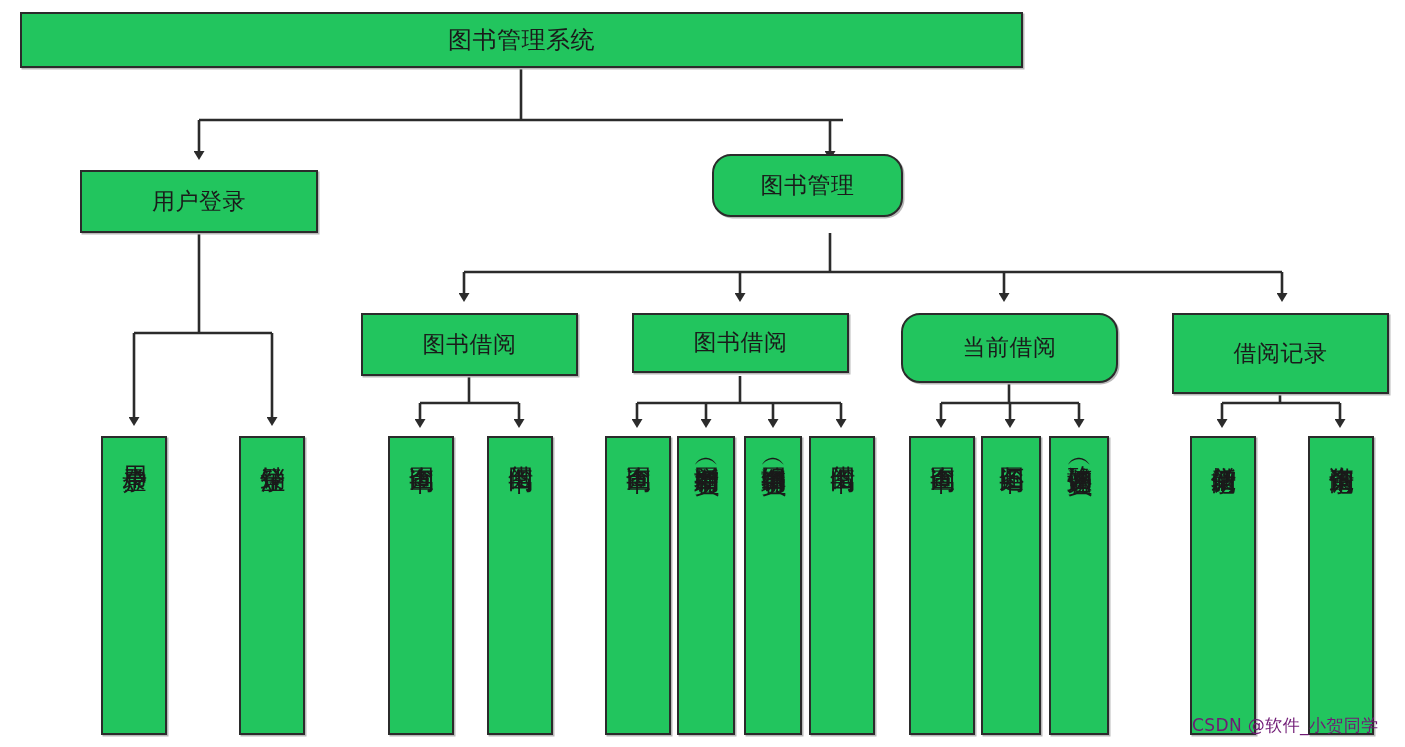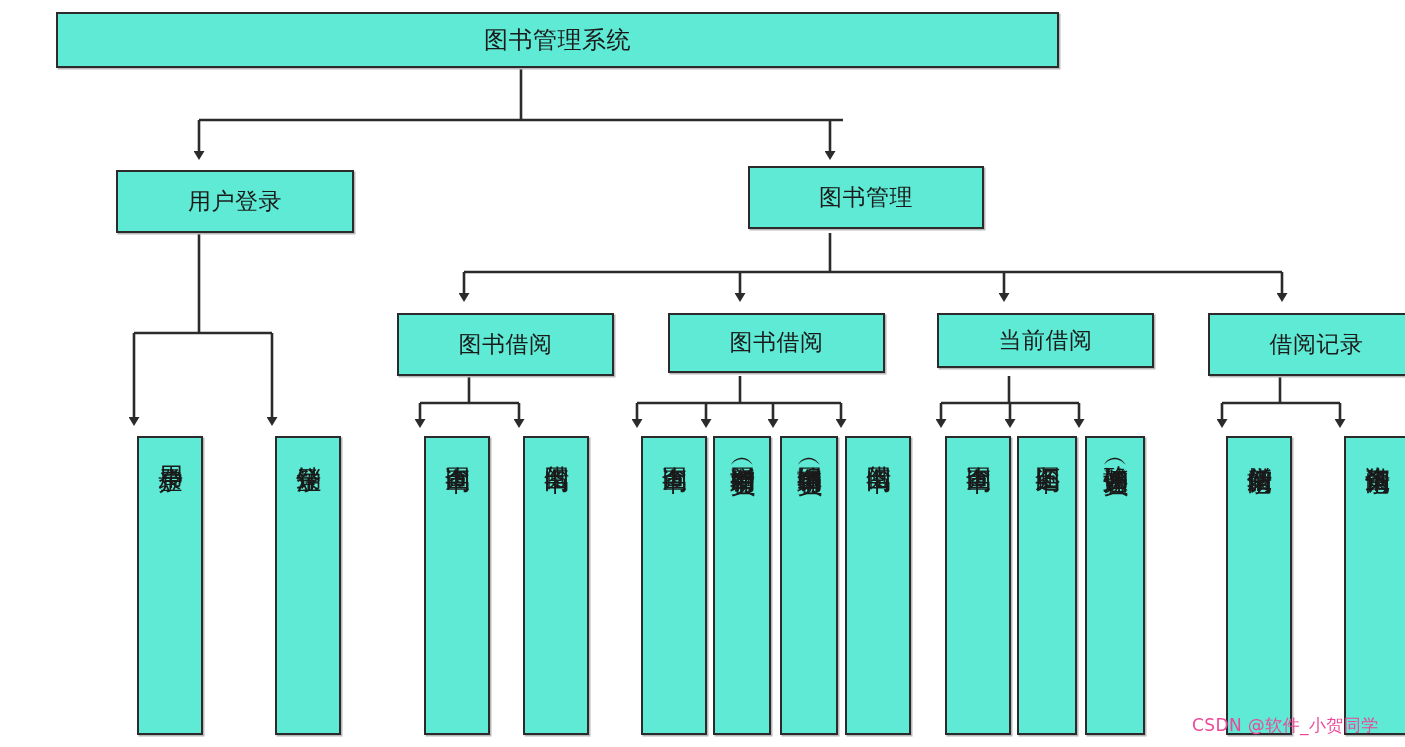--- a/index.html
+++ b/index.html
@@ -24,28 +24,27 @@
   svg.connectors {
     position: absolute;
     left: 0; top: 0;
     width: 1405px;
     height: 747px;
     pointer-events: none;
   }
   .node {
     position: absolute;
     box-sizing: border-box;
-    background: #5eead4;
+    background: #22c55e;
     border: 2.5px solid #2b2b2b;
     box-shadow: 1.5px 1.5px 0 0 #b9b9b9;
     display: flex;
     align-items: center;
     justify-content: center;
     color: #1a1a1a;
-    margin-left: 36px;
   }
   .node .label {
     display: block;
     text-align: center;
     line-height: 1.02;
     letter-spacing: 0.5px;
     color: #1a1a1a;
     white-space: nowrap;
   }
   
@@ -66,21 +65,21 @@
     text-orientation: upright;
     font-size: 25px;
     line-height: 1.06;
     letter-spacing: 1px;
   }
   .watermark {
     position: absolute;
     left: 1192px;
     top: 714px;
     font-size: 17px;
-    color: #ec4899;
+    color: #701a75;
     white-space: nowrap;
     letter-spacing: 0.4px;
     font-family: "DejaVu Sans", "Liberation Sans", sans-serif;
   }
 </style>
 </head>
 <body>
 
 <div id="diagram-root">
 
@@ -135,34 +134,34 @@
     </g>
   </svg>
 
   <div class="node horiz root" style="left:20px; top:12px; width:1003px; height:56px;">
     <span class="label">图书管理系统</span>
   </div>
 
   <div class="node horiz" style="left:80px; top:170px; width:238px; height:63px;">
     <span class="label">用户登录</span>
   </div>
-  <div class="node horiz" style="left:712px; top:166px; width:236px; height:63px;">
+  <div class="node horiz" style="left:712px; top:154px; width:191px; height:63px;border-radius:19px;">
     <span class="label">图书管理</span>
   </div>
 
   <div class="node horiz" style="left:361px; top:313px; width:217px; height:63px;">
     <span class="label">图书借阅</span>
   </div>
   <div class="node horiz" style="left:632px; top:313px; width:217px; height:60px;">
     <span class="label">图书借阅</span>
   </div>
-  <div class="node horiz" style="left:901px; top:313px; width:217px; height:55px;">
+  <div class="node horiz" style="left:901px; top:313px; width:217px; height:70px;border-radius:19px;">
     <span class="label">当前借阅</span>
   </div>
-  <div class="node horiz" style="left:1172px; top:313px; width:217px; height:63px;">
+  <div class="node horiz" style="left:1172px; top:313px; width:217px; height:81px;">
     <span class="label">借阅记录</span>
   </div>
 
   <div class="node vert" style="left:101px; top:436px; width:66px; height:299px;">
     <span class="label">用户登录</span>
   </div>
   <div class="node vert" style="left:239px; top:436px; width:66px; height:299px;">
     <span class="label">注销登录</span>
   </div>
 

